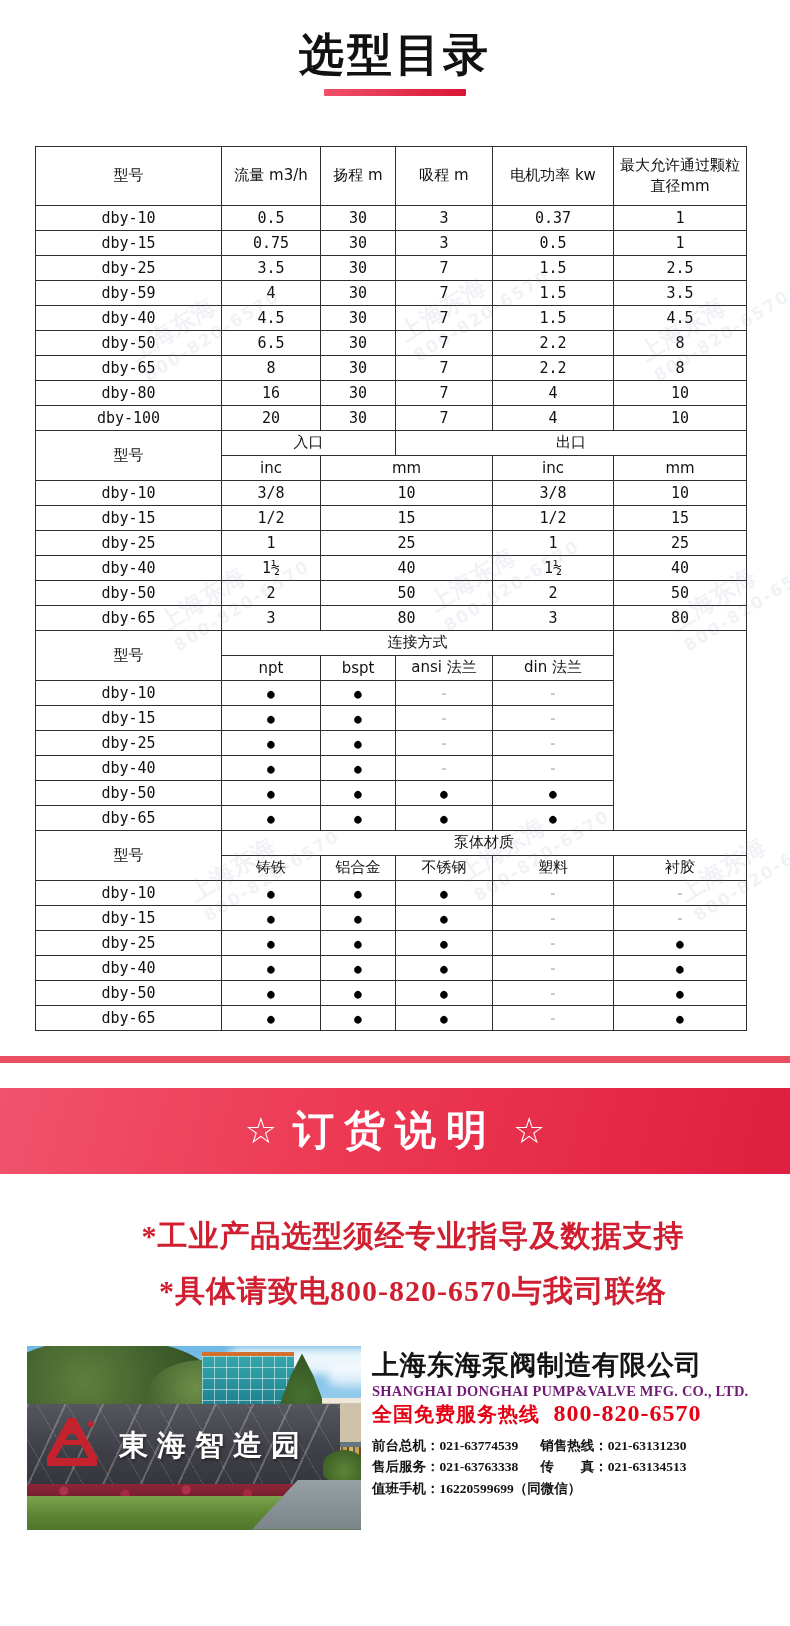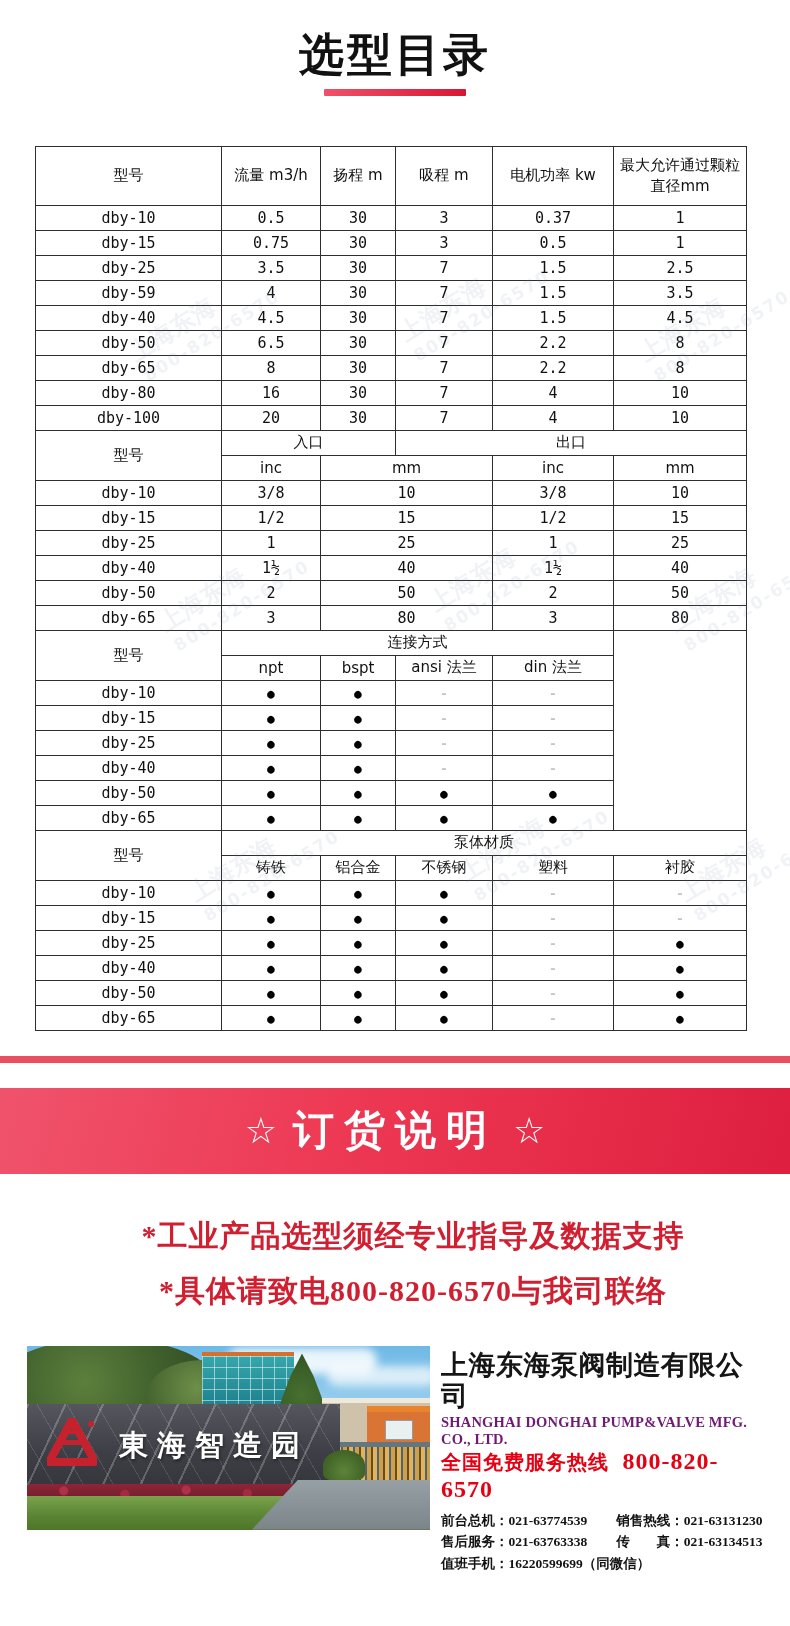--- a/index.html
+++ b/index.html
@@ -52,24 +52,24 @@
   .footer{margin:34px 20px 0 27px;display:flex;}
   .company-info{flex:1;padding-left:11px;padding-top:3px;}
   .name-cn{font-size:27px;font-weight:900;color:#151515;letter-spacing:0.5px;line-height:1.15;}
   .name-en{font-family:"Liberation Serif","DejaVu Serif",serif;font-weight:700;font-size:14.5px;
            color:#701a75;margin-top:3px;letter-spacing:0.2px;}
   .hotline{color:#e60013;font-weight:900;}
   .hotline .hl-label{font-size:20px;letter-spacing:1px;}
   .hotline .hl-num{font-family:"Liberation Serif","DejaVu Serif",serif;font-size:24px;margin-left:8px;letter-spacing:1px;}
   .contacts{margin-top:7px;font-family:"Liberation Serif","DejaVu Serif",serif;font-weight:700;
             font-size:13.5px;line-height:21.5px;color:#131313;}
-  .contact-pair + .contact-pair{margin-left:29px;}
-
-  
-  .photo{position:relative;width:403px;height:184px;overflow:hidden;background:#bcd9ea;flex:none;}
+  .contact-pair + .contact-pair{margin-left:22px;}
+
+  
+  .photo{position:relative;width:334px;height:184px;overflow:hidden;background:#bcd9ea;flex:none;}
   .ph{position:absolute;}
   .ph-sky{inset:0;background:linear-gradient(180deg,#6fb9e6 0%,#a8d6f0 45%,#ddeffa 75%);}
   .ph-cloud1{left:200px;top:2px;width:150px;height:26px;background:rgba(255,255,255,.85);border-radius:20px;filter:blur(4px);}
   .ph-cloud2{left:300px;top:20px;width:110px;height:20px;background:rgba(255,255,255,.7);border-radius:18px;filter:blur(4px);}
   .ph-treeL{left:-28px;top:-6px;width:215px;height:92px;border-radius:45%;
             background:radial-gradient(circle at 40% 45%,#5d7f3c 0%,#3f5f2c 55%,#2f4a22 100%);}
   .ph-treeL2{left:120px;top:14px;width:110px;height:70px;border-radius:50%;
             background:radial-gradient(circle at 45% 40%,#6d8f48 0%,#44632f 70%);}
   .ph-bldg{left:175px;top:6px;width:92px;height:78px;border-top:4px solid #d56f2e;
            background:

